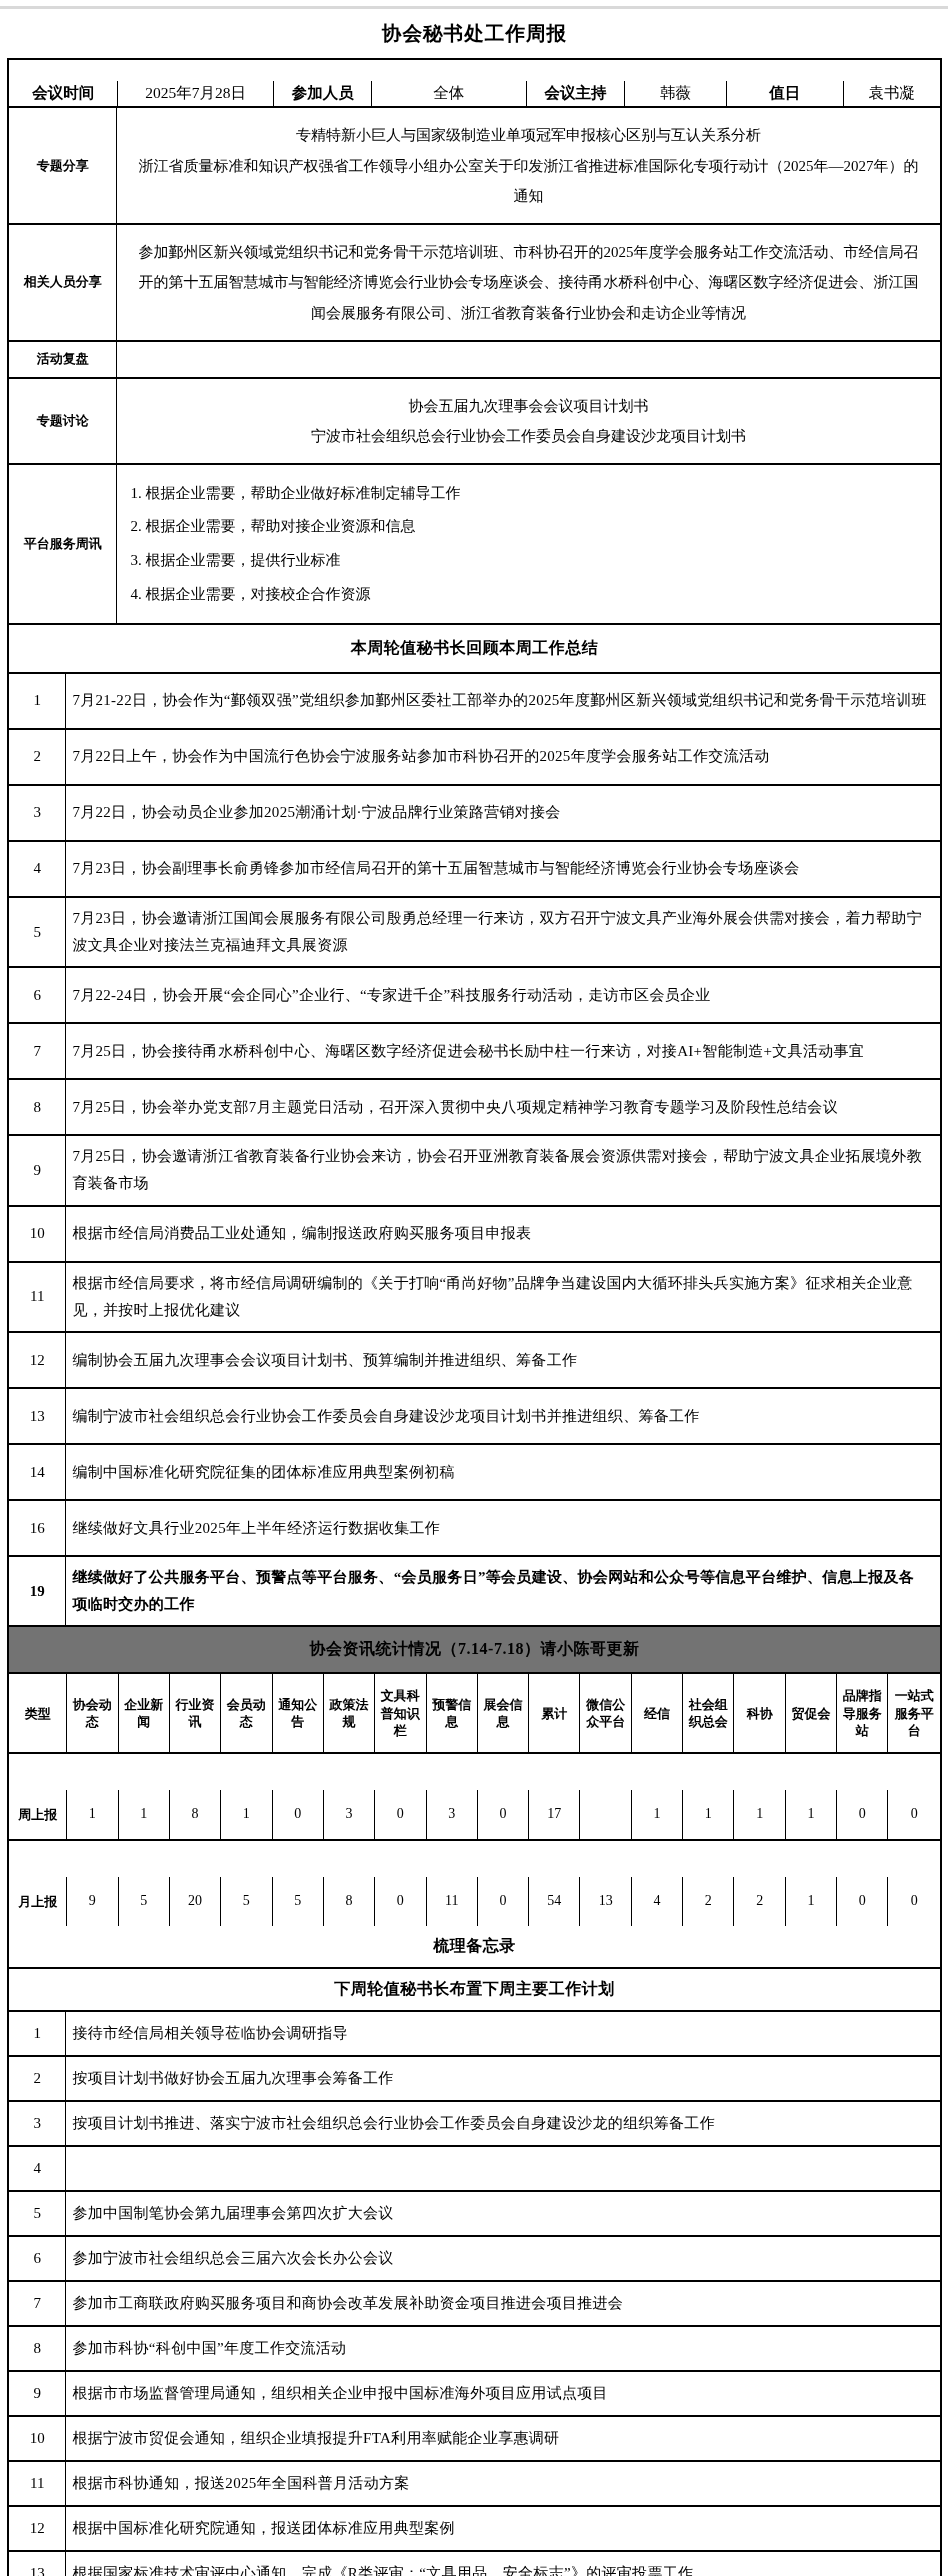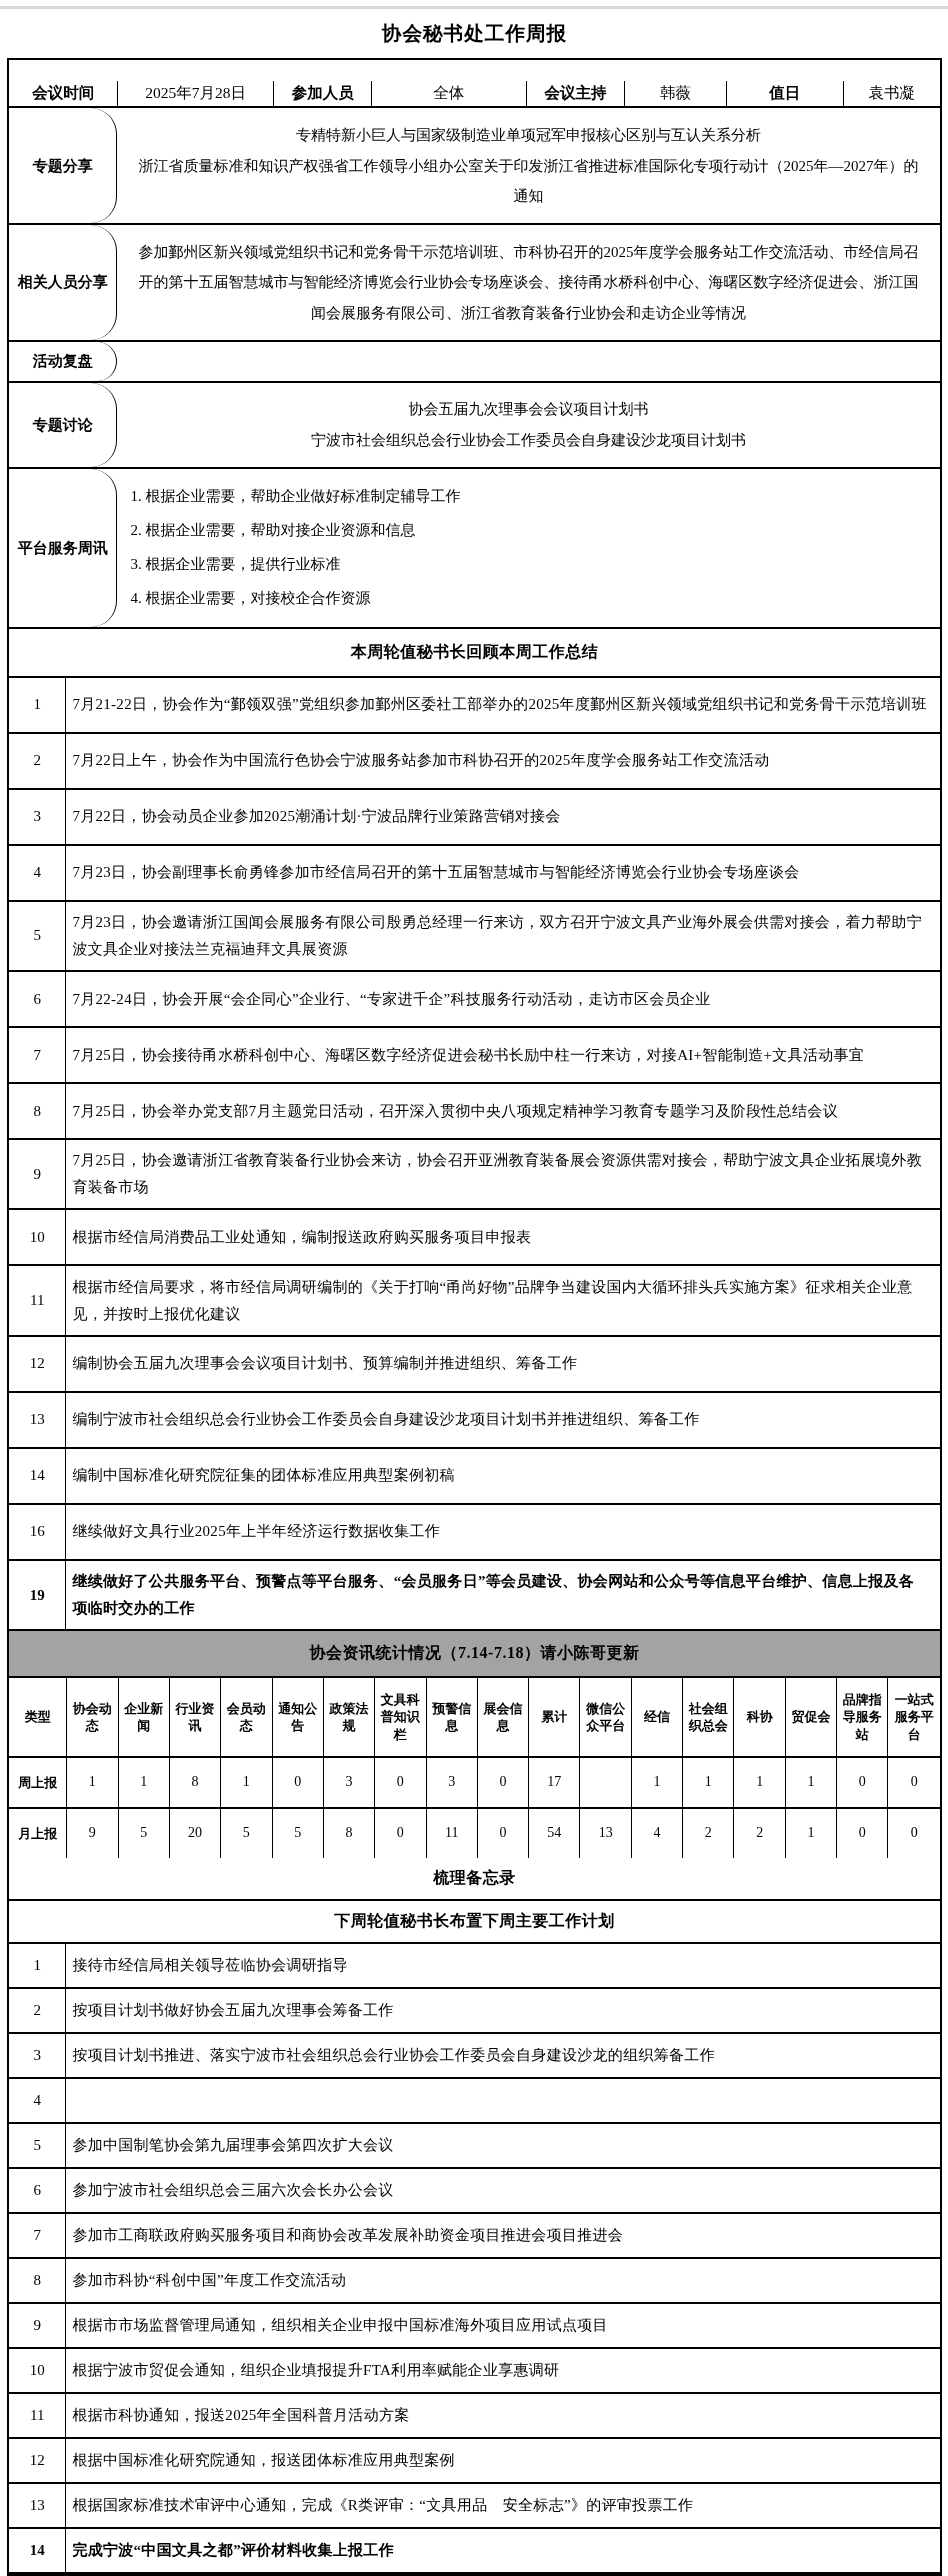--- a/index.html
+++ b/index.html
@@ -11,42 +11,42 @@
   .sheet{margin:0 7.2px;border:2.6px solid #000;}
   .row{border-bottom:2.1px solid #000;}
   .sheet > .row:last-child{border-bottom:none;}
   
   .info-row{display:grid;grid-template-columns:11.7% 16.8% 10.5% 16.6% 10.6% 10.9% 12.6% auto;min-height:39px;}
   .icell{border-right:1px solid #000;display:flex;align-items:center;justify-content:center;font-size:15.5px;padding:2.1px 3.1px;text-align:center;margin-top:21px;}
   .icell.lab{font-weight:700;}
   .info-row .icell:last-child{border-right:none;}
   
   .srow{display:grid;grid-template-columns:108px 1fr;}
-  .lbl{border-right:1px solid #000;display:flex;align-items:center;justify-content:center;font-weight:700;font-size:15px;text-align:center;padding:5.2px 7.2px;line-height:1.9;border-radius:26px;}
+  .lbl{border-right:1px solid #000;display:flex;align-items:center;justify-content:center;font-weight:700;font-size:13px;text-align:center;padding:5.2px 7.2px;line-height:1.9;}
   .scontent{display:flex;align-items:center;justify-content:center;white-space:pre-line;font-size:15px;line-height:2.05;padding:11.3px 17.5px;text-align:center;width:auto;flex:1;}
   .scontent.align-left{justify-content:flex-start;text-align:left;padding-left:13.4px;line-height:2.25;}
   .secrows > .srow{border-bottom:2.1px solid #000;}
   
   .mhead{display:flex;align-items:center;justify-content:center;font-weight:700;font-size:16px;letter-spacing:0.5px;}
   .h-week{min-height:47px;}
   .h-memo,.h-next{min-height:41px;}
-  .h-stats{min-height:45px;background:#a3a3a3;}
+  .h-stats{min-height:45px;background:#737373;}
   
   .nrow{display:grid;grid-template-columns:57px 1fr;border-bottom:2.1px solid #000;}
   .rows > .nrow:last-child{border-bottom:2.1px solid #000;font-weight:bold;}
   .num{border-right:1px solid #000;display:flex;align-items:center;justify-content:center;font-size:15px;}
   .ntext{display:flex;align-items:center;font-size:15px;line-height:1.8;padding:7.2px 11.3px 7.2px 6.2px;letter-spacing:0.3px;}
   .review .nrow{min-height:54px;}
   .plan .nrow{min-height:43px;}
   
   .st-grid{display:grid;grid-template-columns:58px repeat(17,1fr);}
   .st-cell{border-right:1px solid #000;display:flex;align-items:center;justify-content:center;text-align:center;font-size:13px;padding:3.1px 1.5px;line-height:1.35;}
   .st-grid .st-cell:last-child{border-right:none;}
   .st-head-row{min-height:78px;border-bottom:2.1px solid #000;}
-  .st-data-row{min-height:49px;border-bottom:2.1px solid #000;}
+  .st-data-row{min-height:49px;border-bottom:2.1px solid #000;margin-top:36px;}
   .st-body .st-data-row:last-child{border-bottom:none;}
   .st-bold{font-weight:700;}
   .st-val{font-size:14px;}
 </style>
 </head>
 <body>
 
 <div class="page">
   <div class="top-white"></div>
   <div class="top-strip"></div>

